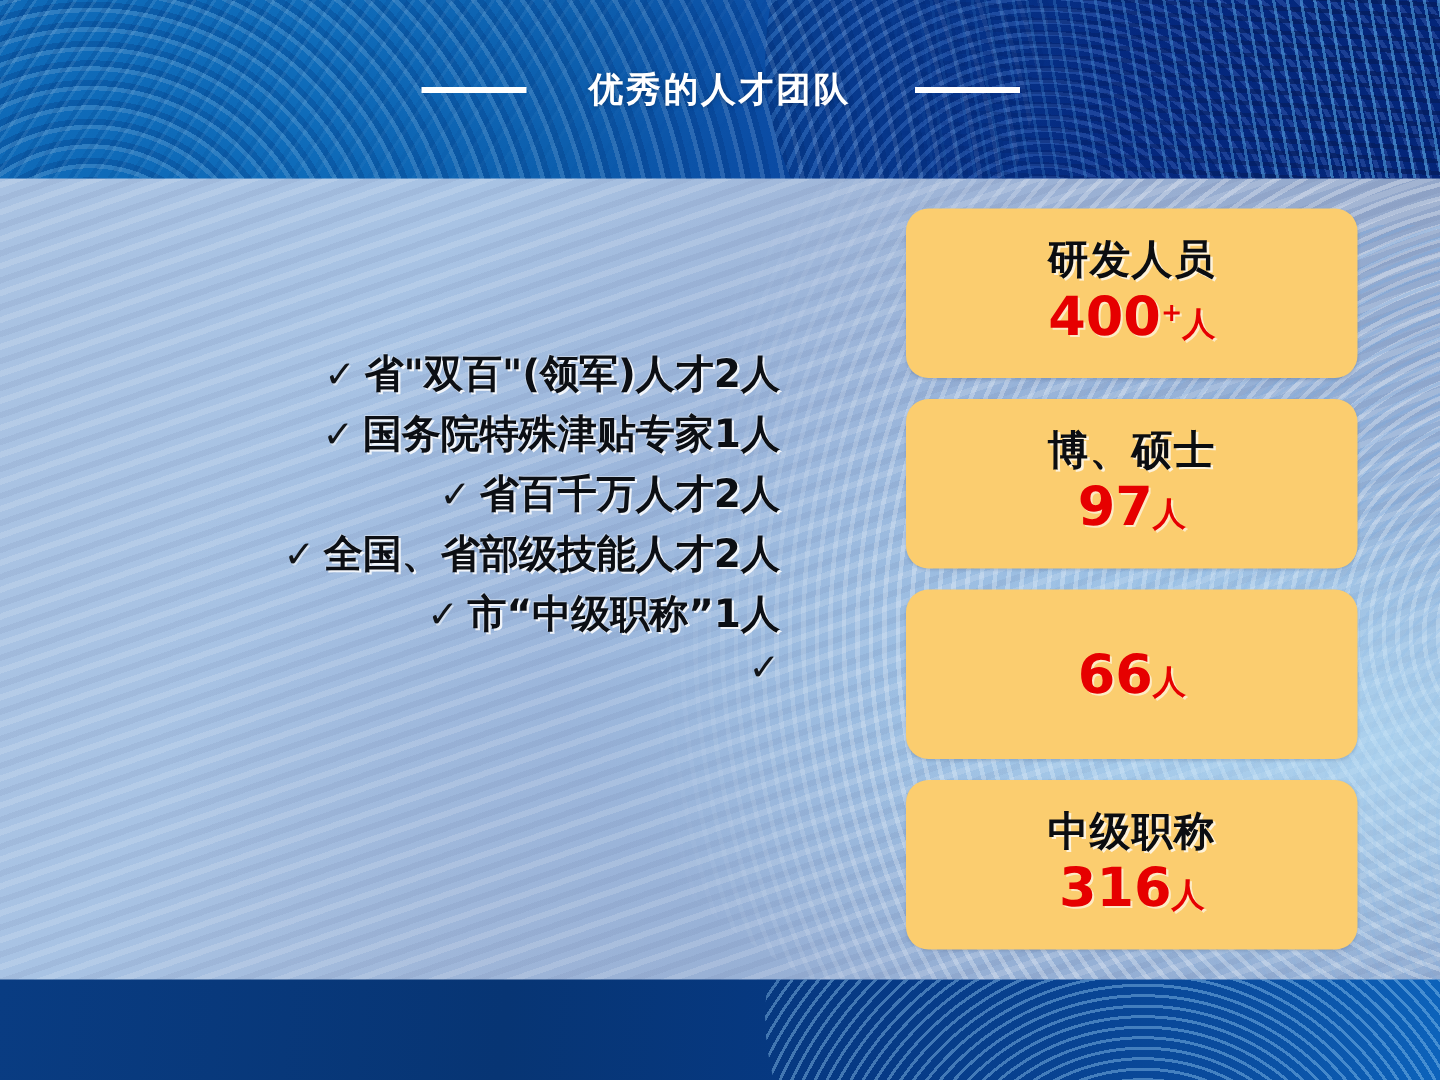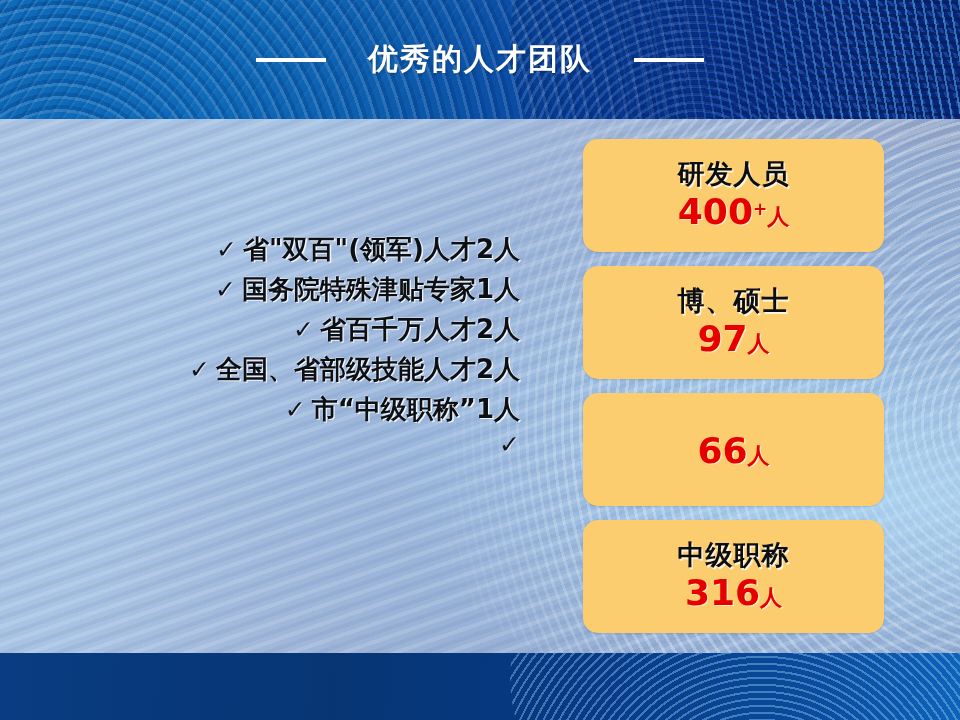--- a/index.html
+++ b/index.html
@@ -102,21 +102,21 @@
             mask-image:radial-gradient(circle at 30% 80%, #000 55%, transparent 82%);
     opacity:.85;
   }
 
   .banner-title-row {
     position:absolute; left:0; top:0; width:960px; height:119px;
     display:flex; align-items:center; justify-content:center; gap:42px;
   }
   .rule { width:70px; height:4px; background:#ffffff; }
   .banner-title {
-    color:#ffffff; font-size:30px; font-weight:bold;
+    color:#ffffff; font-size:23px; font-weight:bold;
     letter-spacing:2px; white-space:nowrap;
     text-shadow:0 1px 3px rgba(0,0,0,0.28);
   }
 
   
   .footer {
     position:absolute; left:0; top:653px; width:960px; height:67px;
     background:linear-gradient(95deg, #093c82 0%, #073574 35%, #063a86 62%, #0a4c9e 85%, #0d63bb 100%);
     overflow:hidden;
   }
@@ -145,21 +145,21 @@
   }
   .bullet-text {
     font-size:26px; font-weight:bold; color:#0c0f14;
     letter-spacing:0px;
     text-shadow:
       1.4px 1.4px 0 rgba(255,255,255,0.85),
       -0.6px -0.6px 0 rgba(255,255,255,0.40);
   }
 
   
-  .cards { position:absolute; left:544px; top:139px; width:313px;padding-left:39px; }
+  .cards { position:absolute; left:565px; top:139px; width:313px;padding-left:39px; }
   .card {
     width:301px; height:113px; margin-bottom:14px;
     background:#fbcd6f; border-radius:15px;
     display:flex; flex-direction:column;
     align-items:center; justify-content:center;
     box-shadow:0 1px 2px rgba(40,60,100,0.18);
   }
   .card-title {
     font-size:27px; font-weight:bold; color:#0b0d11;
     letter-spacing:1px; line-height:1.12;

